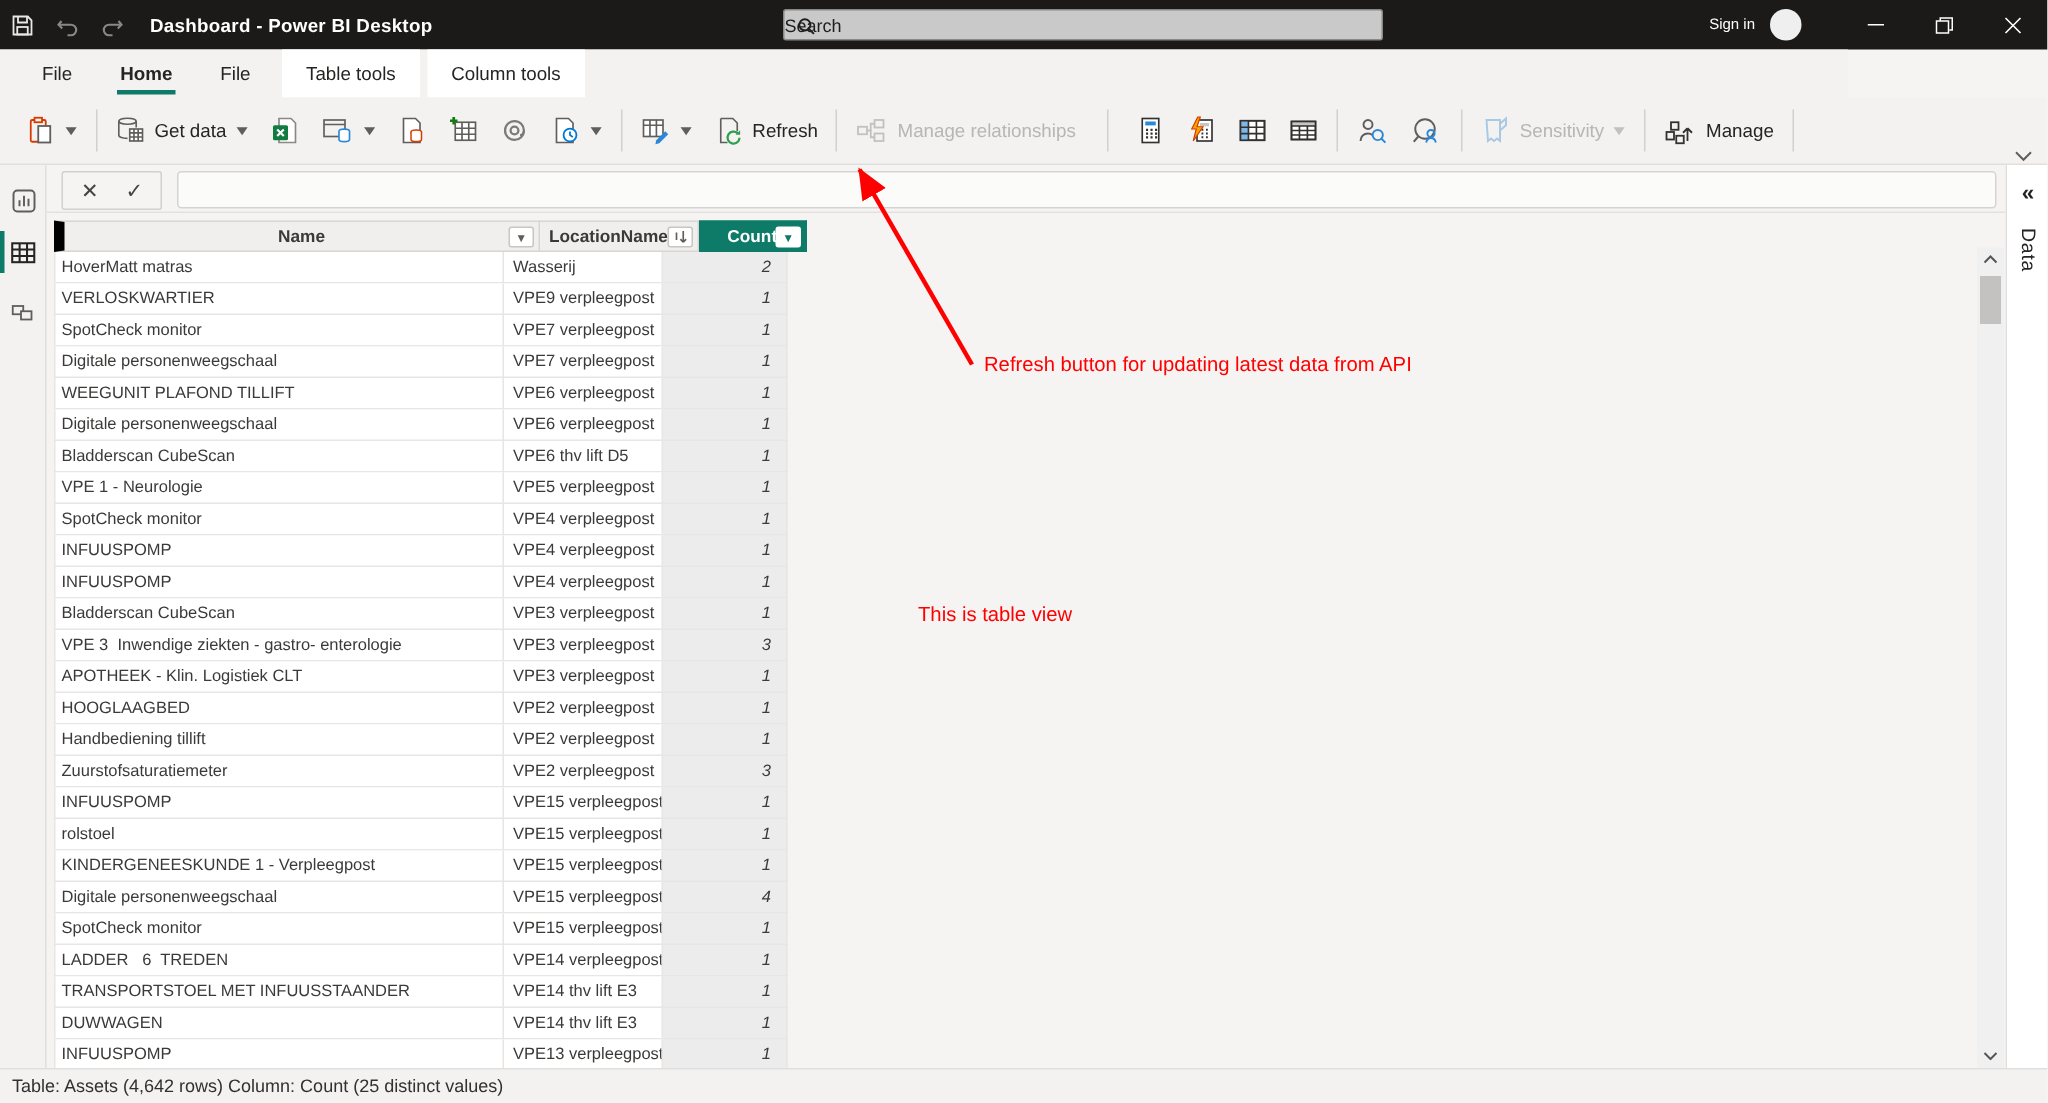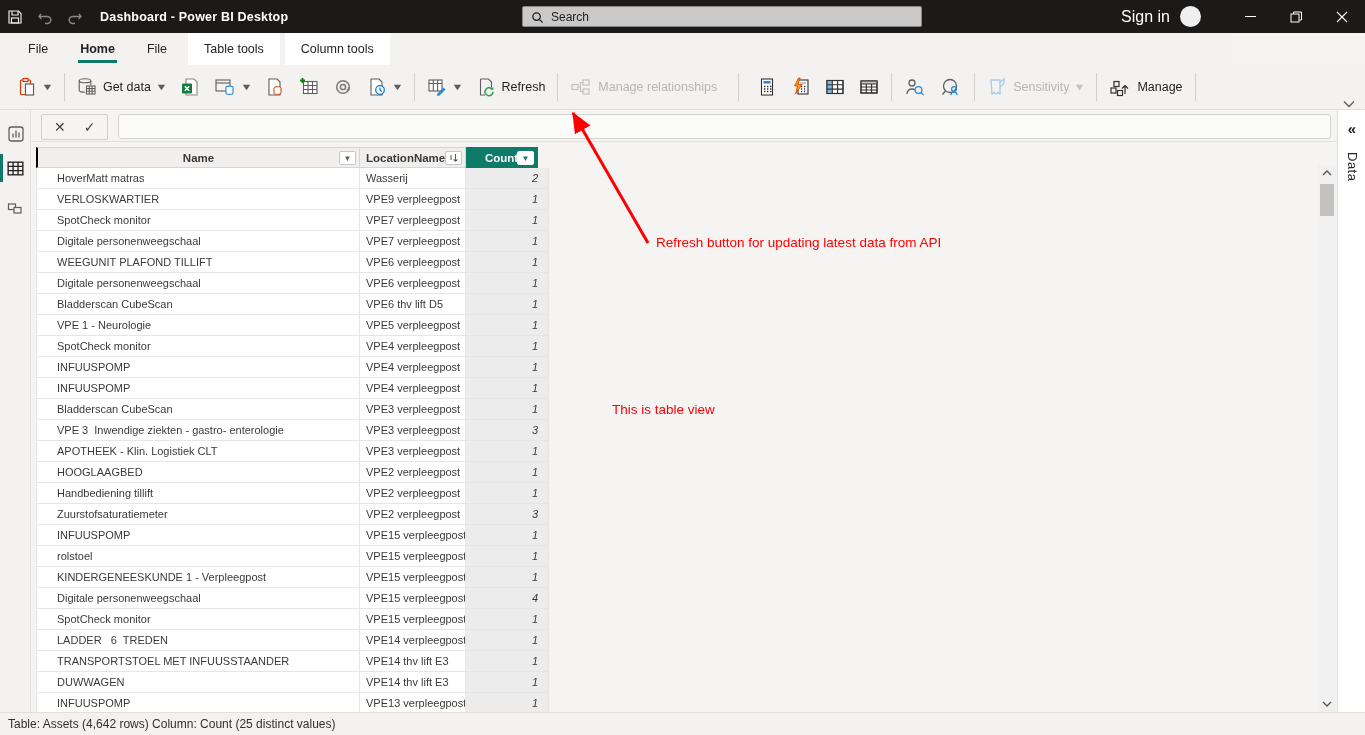--- a/index.html
+++ b/index.html
@@ -11,23 +11,23 @@
   }
   svg { display:block; }
 
   
   .titlebar { position:absolute; left:0; top:0; width:1365px; height:33px;
     background:#1b1a19; display:flex; align-items:center; color:#fff; }
   .tb-ic { width:30px; height:33px; display:flex; align-items:center; justify-content:center; }
   .tb-title { font-size:12.5px; margin-left:10px; font-weight:bold; letter-spacing:.2px; }
   .tb-search { position:absolute; left:522px; top:6px; width:400px; height:21px;
     background:#c9c9c9; border:1px solid #8a8886; border-radius:2px;
-    display:flex; align-items:center; gap:8px; padding-left:28px; color:#1f1f1f; font-size:12px; }
+    display:flex; align-items:center; gap:8px; color:#1f1f1f; font-size:12px; }
   .tb-right { position:absolute; right:0; top:0; height:33px; display:flex; align-items:center; }
-  .tb-signin { font-size:16px; margin-right:10px; }
+  .tb-signin { font-size:10px; margin-right:10px; }
   .tb-avatar { width:21px; height:21px; border-radius:50%; background:#efefef; margin-right:26px; }
   .winbtn { width:46px; height:33px; display:flex; align-items:center; justify-content:center; }
 
   
   .tabbar { position:absolute; left:0; top:33px; width:1232px; height:32px;
     background:#f3f2f1; display:flex; align-items:stretch; padding-left:12px; }
   .tab { padding:0 16px; font-size:12.5px; display:flex; align-items:center; position:relative; }
   .tab.active { font-weight:bold; }
   .tab.active::after { content:""; position:absolute; left:14px; right:14px; bottom:2px;
     height:3px; background:var(--accent); }
@@ -59,34 +59,34 @@
     display:flex; align-items:center; gap:18px; padding:0 12px; color:#444; }
   .fx-x { font-size:14px; } .fx-ok { font-size:14px; }
   .fx-input { flex:1; margin-left:10px; margin-right:6px; height:25px;
     background:#fbfbfa; border:1px solid #d6d4d2; border-radius:3px; }
 
   
   .dtable { position:absolute; left:36px; top:37px; }
   .thead { display:flex; height:21px; font-size:11.5px; font-weight:bold; color:#3b3a39; }
   .th { background:#f0efee; border:1px solid #d8d6d4; border-left:none;
     display:flex; align-items:center; position:relative; }
-  .th:first-child { border-left:2px solid #000000; }
+  .th:first-child { border-left:7px solid #000000; }
   .th-name { width:324px; justify-content:center; }
   .th-loc  { width:106px; padding-left:6px; }
   .th-count{ width:72px; background:var(--accent); border-color:var(--accent);
     color:#fff; justify-content:center; }
   .hbox { position:absolute; right:3px; top:3px; width:17px; height:14px; background:#fff;
     border:1px solid #c8c6c4; border-radius:2px; display:flex; align-items:center;
     justify-content:center; font-size:8px; color:#605e5c; }
   .th-count .hbox { border-color:#fff; color:var(--accent); font-weight:bold; }
   .tbody { }
   .trow { display:flex; height:21px; font-size:11px; color:#3b3a39; }
   .cell { border-right:1px solid #e8e6e4; border-bottom:1px solid #e8e6e4;
     display:flex; align-items:center; overflow:hidden; white-space:pre; }
-  .c-name { width:324px; background:#fff; padding-left:20px; border-left:1px solid #e8e6e4; }
+  .c-name { width:300px; background:#fff; padding-left:4px; border-left:1px solid #e8e6e4; }
   .c-loc  { width:106px; background:#fff; padding-left:6px; }
   .c-count{ width:83px; background:#edecec; justify-content:flex-end; padding-right:10px;
     font-style:italic; }
 
   
   .vscroll { position:absolute; left:1318px; top:55px; width:18px; height:547px; background:#f0f0f0; }
   .sb-arrow { position:absolute; left:0; width:18px; height:16px; display:flex;
     align-items:center; justify-content:center; color:#555; }
   .sb-thumb { position:absolute; left:2px; top:19px; width:14px; height:32px; background:#c4c2c0; }
 

